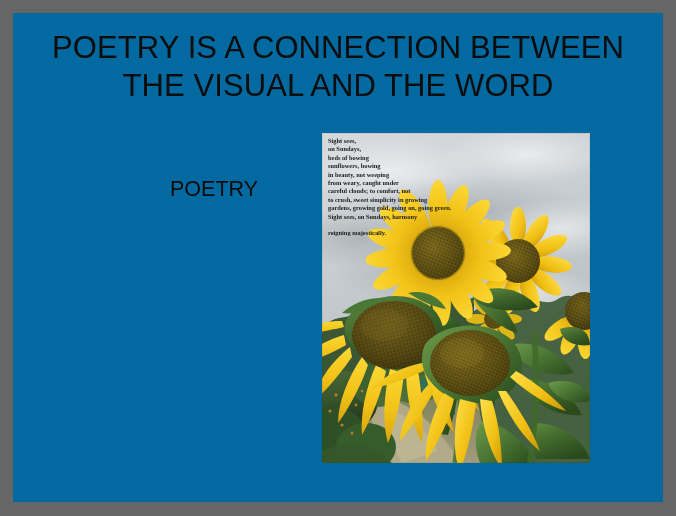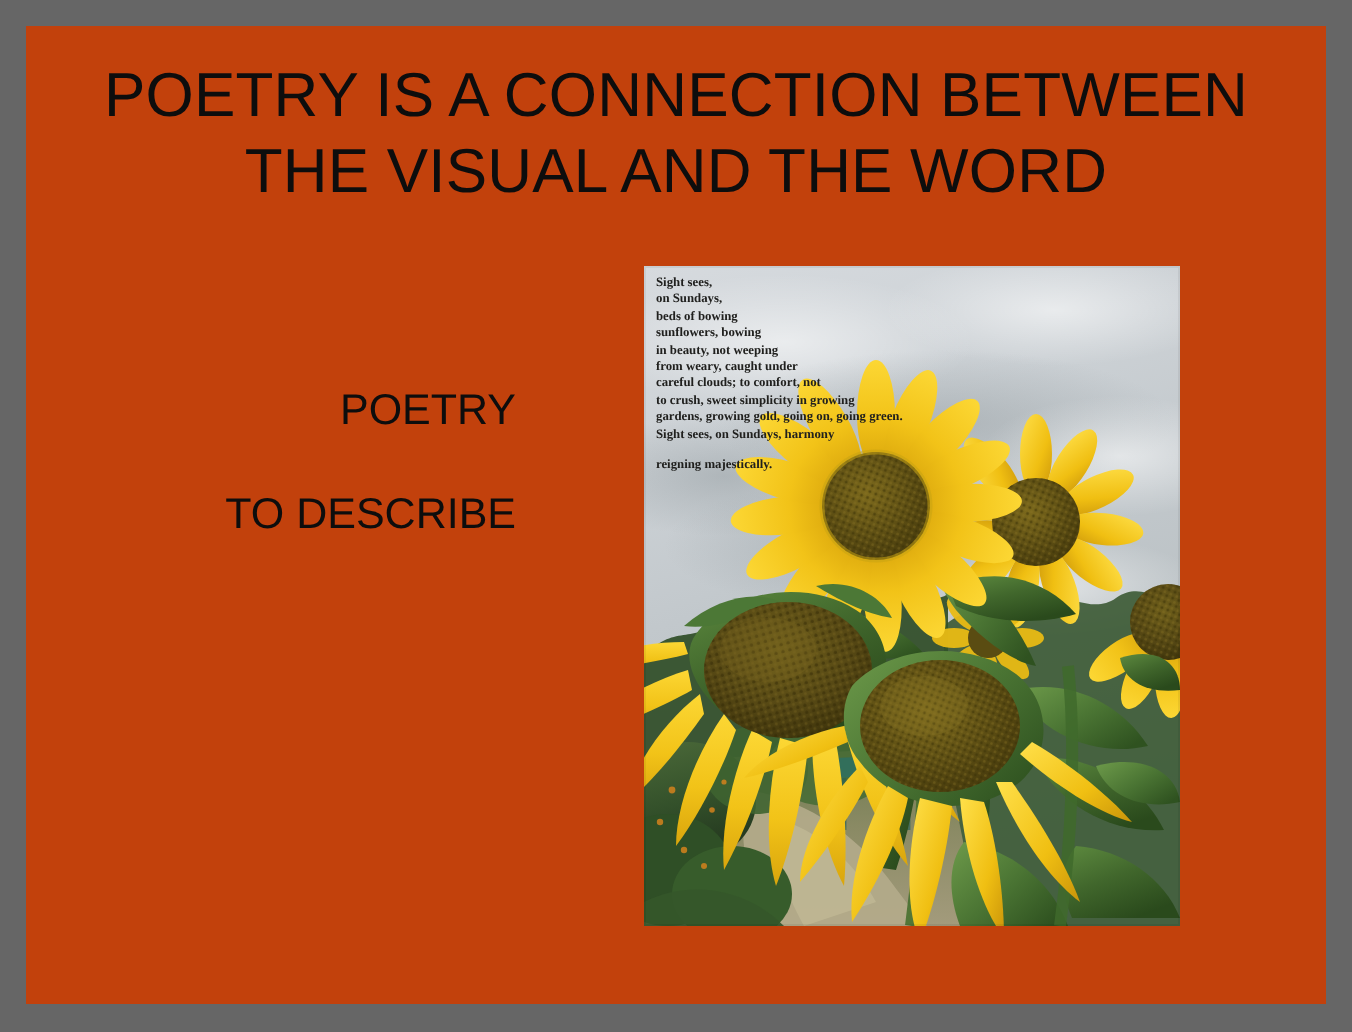--- a/index.html
+++ b/index.html
@@ -21,21 +21,21 @@
     background: #666666;
     box-sizing: border-box;
   }
 
   #slide-canvas {
     position: absolute;
     left: 13px;
     top: 13px;
     width: 650px;
     height: 489px;
-    background: #c2410c;
+    background: #0369a1;
     overflow: hidden;
   }
 
   
   #slide-title {
     position: absolute;
     left: 10px;
     top: 16px;
     width: 630px;
     text-align: center;
@@ -57,21 +57,20 @@
     text-align: right;
     font-family: "Liberation Sans", sans-serif;
     font-size: 21.5px;
     line-height: 36px;
     font-weight: 400;
     color: #0d0d0d;
   }
   #body-text-block .body-line {
     display: block;
     white-space: nowrap;
-    margin-top: 16px;
   }
 
   
   #photo-frame {
     position: absolute;
     left: 309px;
     top: 120px;
     width: 268px;
     height: 330px;
     overflow: hidden;
@@ -117,21 +116,20 @@
 
 <div id="slide-frame">
 
   <div id="slide-canvas">
 
     <div id="slide-title">POETRY IS A CONNECTION BETWEEN
 THE VISUAL AND THE WORD</div>
 
     <div id="body-text-block">
       <span class="body-line">POETRY</span>
-      <span class="body-line">TO DESCRIBE</span>
     </div>
 
     <div id="photo-frame">
 
       <svg id="photo-svg" viewBox="0 0 268 330" preserveAspectRatio="none">
         <defs>
           <linearGradient id="skyGrad" x1="0" y1="0" x2="0.25" y2="1">
             <stop offset="0%" stop-color="#d6dade"></stop>
             <stop offset="28%" stop-color="#cdd2d6"></stop>
             <stop offset="52%" stop-color="#c2c8cc"></stop>

